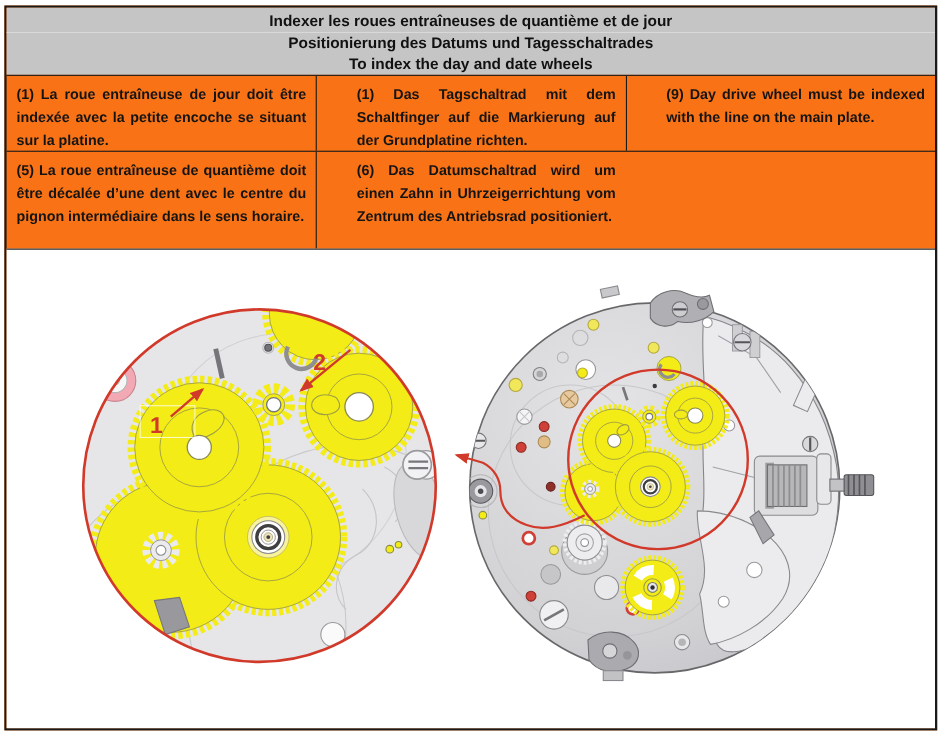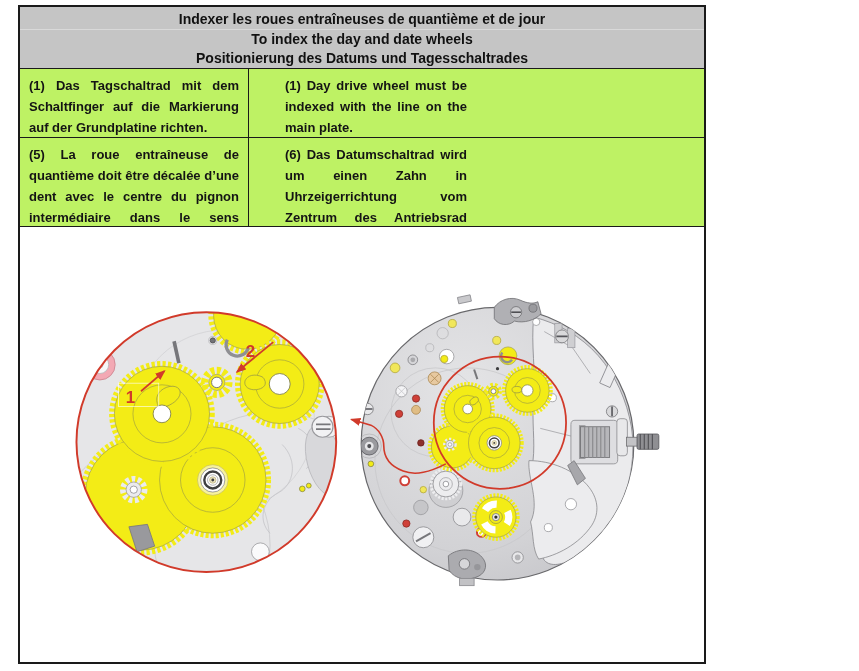--- a/index.html
+++ b/index.html
@@ -1,20 +1,20 @@
 <!DOCTYPE html>
 <html><head>
 <meta charset="utf-8">
 <style>
   html,body{margin:0;padding:0;background:#ffffff;}
   body{width:859px;height:671px;position:relative;font-family:"Liberation Sans",sans-serif;}
   .sheet{
-    position:absolute;left:4px;top:5px;width:688px;height:659px;
-    border:2px solid #1a1a1a;box-sizing:border-box;background:#bef264;
-    display:grid;grid-template-rows:61px 69px 89px 1fr;margin-left:14px;
+    position:absolute;left:4px;top:5px;width:848px;height:659px;
+    border:2px solid #1a1a1a;box-sizing:border-box;background:#f97316;
+    display:grid;grid-template-rows:61px 69px 89px 1fr;
   }
   .hdr{background:#c5c5c5;text-align:center;font-weight:bold;font-size:14px;color:#111;}
   .hdr .hl1{line-height:20px;padding-top:2px;border-bottom:1px solid #d9d9d9;}
   .hdr .hl{line-height:19px;}
   .row{display:grid;grid-template-columns:1fr 1fr 1fr;border-top:1.5px solid #1a1a1a;}
   .cell{
     padding:6px 9px 0 9px;font-weight:bold;font-size:13px;line-height:21px;
     color:#141414;text-align:justify;overflow:hidden;
   }
   .cell + .cell{border-left:1.5px solid #1a1a1a;padding-left:36px;}
@@ -22,27 +22,28 @@
   .fig svg{display:block;width:100%;height:100%;}
   text.callout{font-family:"Liberation Sans",sans-serif;font-size:21px;font-weight:600;}
 </style>
 </head>
 <body>
 
 <div class="sheet">
 
   <div class="hdr">
     <div class="hl1">Indexer les roues entraîneuses de quantième et de jour</div>
+    <div class="hl">Positionierung des Datums und Tagesschaltrades</div>
     <div class="hl">To index the day and date wheels</div>
-    <div class="hl">Positionierung des Datums und Tagesschaltrades</div>
   </div>
 
   <div class="row">
+    <div class="cell">(1) La roue entraîneuse de jour doit être indexée avec la petite encoche se situant sur la platine.</div>
     <div class="cell">(1) Das Tagschaltrad mit dem Schaltfinger auf die Markierung auf der Grundplatine richten.</div>
-    <div class="cell">(1) Day drive wheel must be indexed with the line on the main plate.</div>
+    <div class="cell">(9) Day drive wheel must be indexed with the line on the main plate.</div>
   </div>
 
   <div class="row">
     <div class="cell">(5) La roue entraîneuse de quantième doit être décalée d’une dent avec le centre du pignon intermédiaire dans le sens horaire.</div>
     <div class="cell">(6) Das Datumschaltrad wird um einen Zahn in Uhrzeigerrichtung vom Zentrum des Antriebsrad positioniert.</div>
   </div>
 
   <div class="fig">
   <svg viewBox="5 232 848 436" preserveAspectRatio="xMidYMid meet" xmlns="http://www.w3.org/2000/svg">
     <defs>

